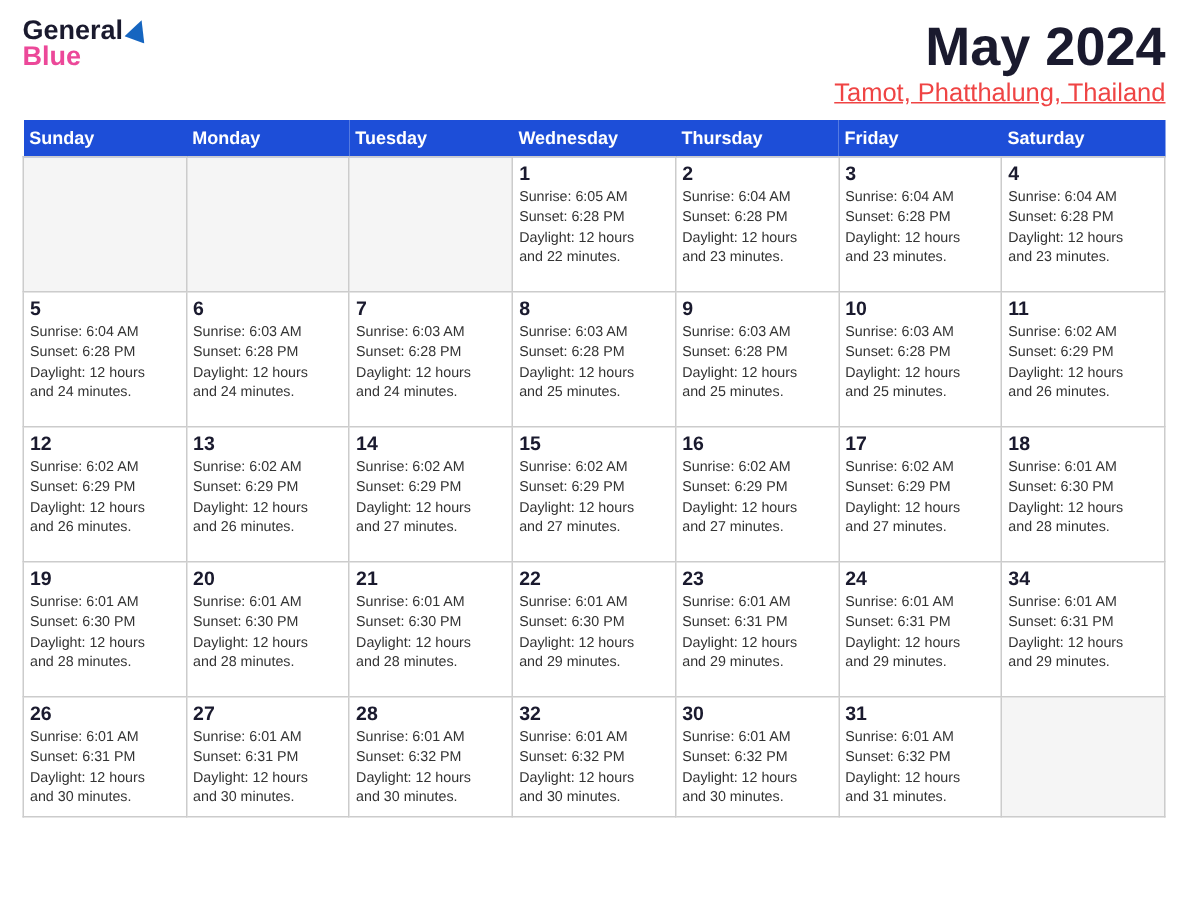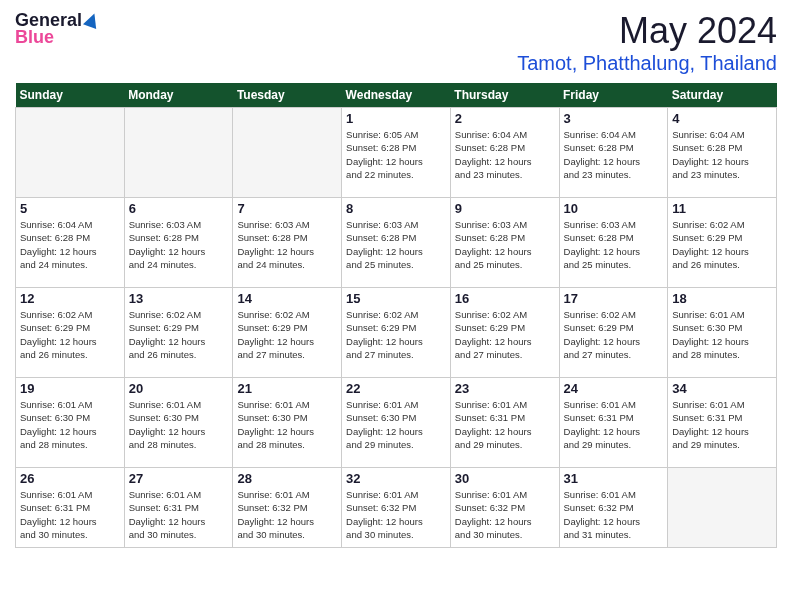--- a/index.html
+++ b/index.html
@@ -23,34 +23,35 @@
     }
     .logo-line {
       display: flex;
       align-items: center;
     }
     .title-section {
       text-align: right;
     }
     .month-title {
       font-size: 36px;
-      font-weight: normal;
+      font-weight: bold;
       color: #1a1a2e;
     }
     .location {
-      font-size: 20px;
-      color: #1d4ed8;
+      font-size: 17px;
+      color: #ef4444;
+      text-decoration: underline;
     }
     table {
       width: 100%;
       border-collapse: collapse;
       table-layout: fixed;
     }
     th {
-      background-color: #14532d;
+      background-color: #1d4ed8;
       color: #fff;
       font-size: 12px;
       padding: 5px 4px;
       text-align: left;
       font-weight: bold;
     }
     td {
       border: 1px solid #ccc;
       vertical-align: top;
       padding: 3px 4px;

